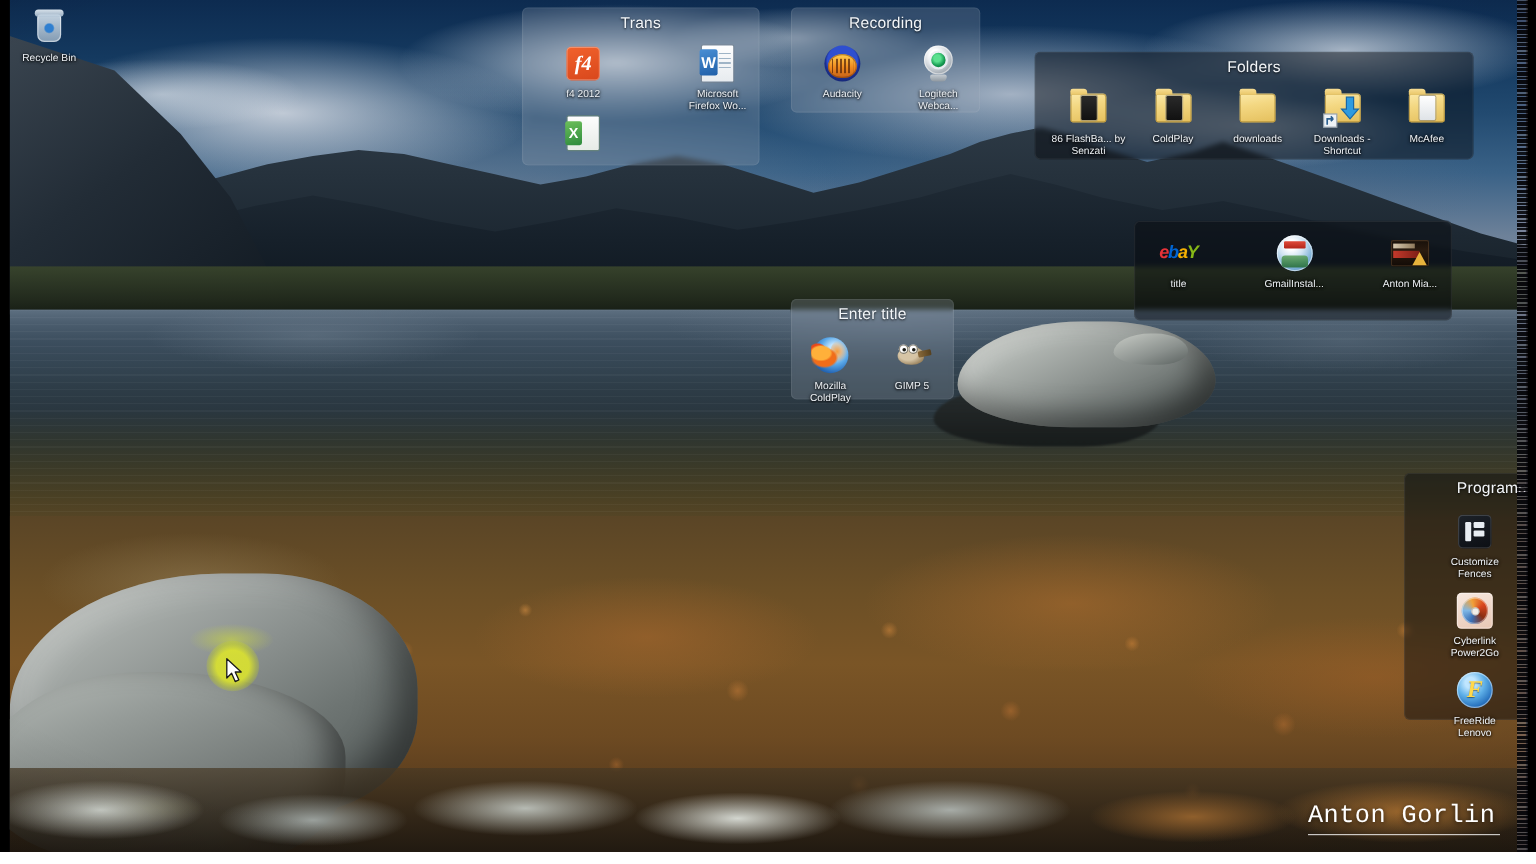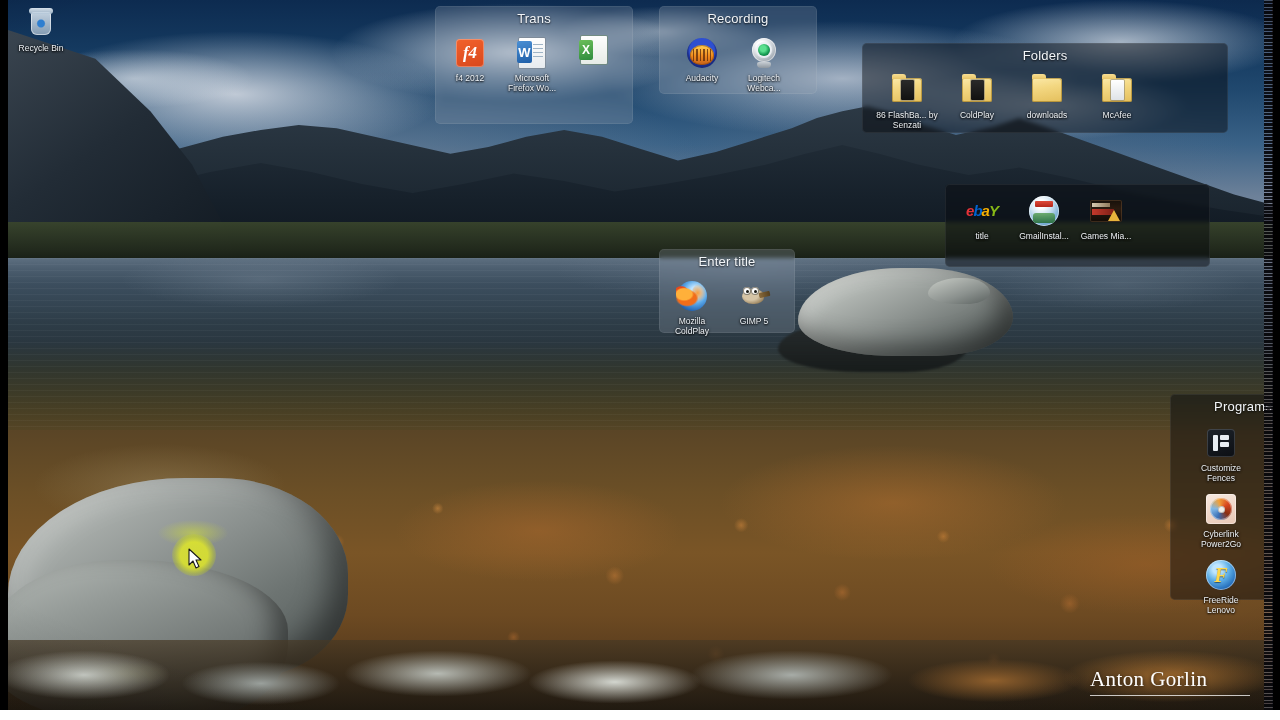--- a/index.html
+++ b/index.html
@@ -207,21 +207,21 @@
     backdrop-filter:blur(2px);
     box-shadow:inset 0 0 0 1px rgba(255,255,255,.07);
   }
   .fence.light { background:rgba(150,162,176,.26); }
   .fence.dark  { background:rgba(6,9,14,.46); }
   .fence-title {
     text-align:center; color:#f2f5f8; font-size:13px; letter-spacing:.2px;
     padding-top:5px; text-shadow:0 1px 2px rgba(0,0,0,.85);
     font-family:"Liberation Sans", sans-serif;
   }
-  .fence-body { display:flex; flex-wrap:wrap; padding:6px 4px 0 4px; }
+  .fence-body { display:flex; flex-wrap:wrap; padding:6px 4px 0 20px;justify-content:space-between; }
 
   .icon-cell {
     width:62px; display:flex; flex-direction:column; align-items:center;
     padding-top:4px; cursor:default;
   }
   .icon-art { width:34px; height:34px; position:relative; }
   .icon-label {
     margin-top:3px; width:60px; text-align:center; color:#eef2f6;
     font-size:8.5px; line-height:10px;
     text-shadow:0 1px 2px rgba(0,0,0,.95), 0 0 3px rgba(0,0,0,.8);
@@ -483,21 +483,21 @@
   }
   .desk-icon .icon-label { width:70px; font-size:8.5px; }
 
   
   .watermark {
     position:absolute; right:30px; bottom:24px; z-index:30; text-align:left;
   }
   .watermark .wm-text {
     color:#ffffff; font-size:21px; letter-spacing:.4px;
     text-shadow:0 1px 4px rgba(0,0,0,.75);
-    font-family:Liberation Serif, serif;
+    font-family:Liberation Mono, monospace;
   }
   .watermark .wm-rule {
     margin-top:3px; height:1px; width:160px;
     background:rgba(255,255,255,.75);
   }
 
   
   .cursor-wrap { position:absolute; z-index:50; }
   .cursor-halo {
     position:absolute; left:-16px; top:-14px; width:44px; height:42px;
@@ -538,21 +538,21 @@
     <div class="icon-art">
       <div class="bin-ico">
         <div class="bin-body"></div>
         <div class="bin-lid"></div>
         <div class="bin-logo"></div>
       </div>
     </div>
     <div class="icon-label">Recycle Bin</div>
   </div>
 
-  <div class="fence light" style="left:435px; top:6px; width:198px; height:118px;">
+  <div class="fence light" style="left:435px; top:6px; width:198px; height:132px;">
     <div class="fence-title">Trans</div>
     <div class="fence-body">
 
       <div class="icon-cell">
         <div class="icon-art">
           <div class="f4-ico">f4</div>
         </div>
         <div class="icon-label">f4 2012</div>
       </div>
 
@@ -625,20 +625,31 @@
         <div class="icon-label" style="width:68px;">ColdPlay</div>
       </div>
 
       <div class="icon-cell" style="width:70px;">
         <div class="icon-art">
           <div class="folder"></div>
         </div>
         <div class="icon-label" style="width:68px;">downloads</div>
       </div>
 
+      <div class="icon-cell" style="width:70px;">
+        <div class="icon-art">
+          <div class="folder"></div>
+          <svg width="34" height="34" style="position:absolute;left:0;top:0;">
+            <path d="M20 8 L20 18 L16 18 L23 26 L30 18 L26 18 L26 8 Z" fill="#2f9bdf" stroke="#1767a8" stroke-width="1"></path>
+            <rect x="1" y="22" width="11" height="11" fill="#eef2f6" stroke="#9aa4ae" stroke-width="1"></rect>
+            <path d="M4 31 L4 26 L9 26 M9 26 L7 24 M9 26 L7 28" stroke="#2b5f8f" stroke-width="1.4" fill="none"></path>
+          </svg>
+        </div>
+        <div class="icon-label" style="width:68px;">Downloads - Shortcut</div>
+      </div>
 
       <div class="icon-cell" style="width:70px;">
         <div class="icon-art">
           <div class="folder">
               <div class="folder-page"></div>
             </div>
         </div>
         <div class="icon-label" style="width:68px;">McAfee</div>
       </div>
 
@@ -670,21 +681,21 @@
 
       <div class="icon-cell">
         <div class="icon-art">
           <div class="mamamia-ico">
             <div class="mm-strip"></div>
             <div class="mm-bar"></div>
             <div class="mm-red"></div>
             <div class="mm-tri"></div>
           </div>
         </div>
-        <div class="icon-label">Games Mia...</div>
+        <div class="icon-label">Anton Mia...</div>
       </div>
 
     </div>
   </div>
 
   <div class="fence light" style="left:659px; top:249px; width:136px; height:84px;">
     <div class="fence-title">Enter title</div>
     <div class="fence-body" style="padding-left:2px;">
 
       <div class="icon-cell">

